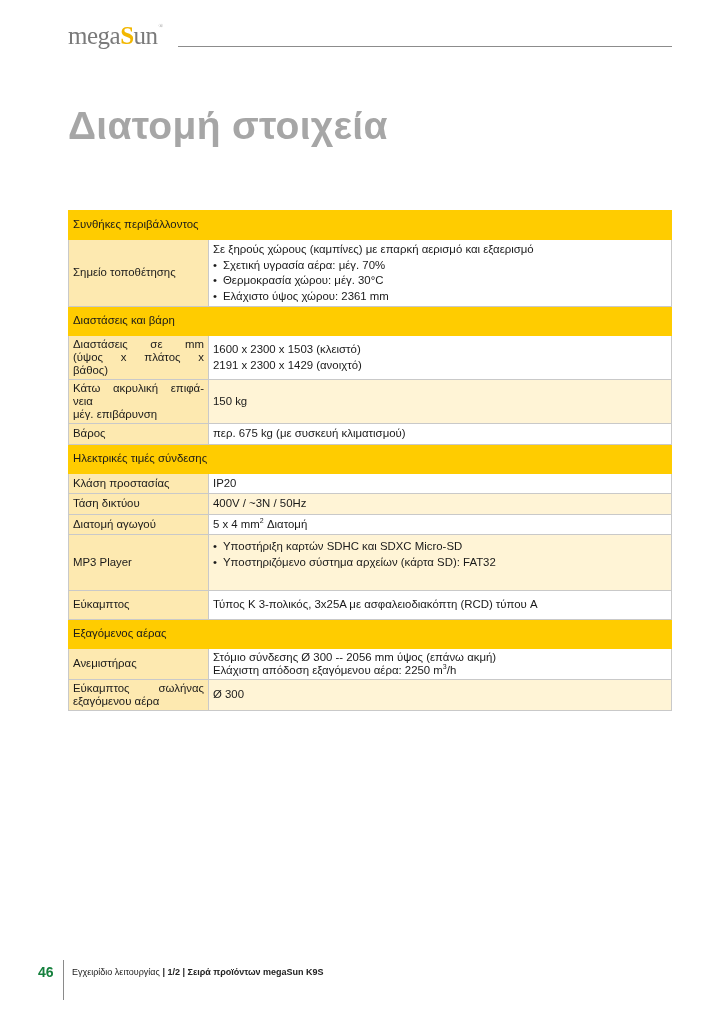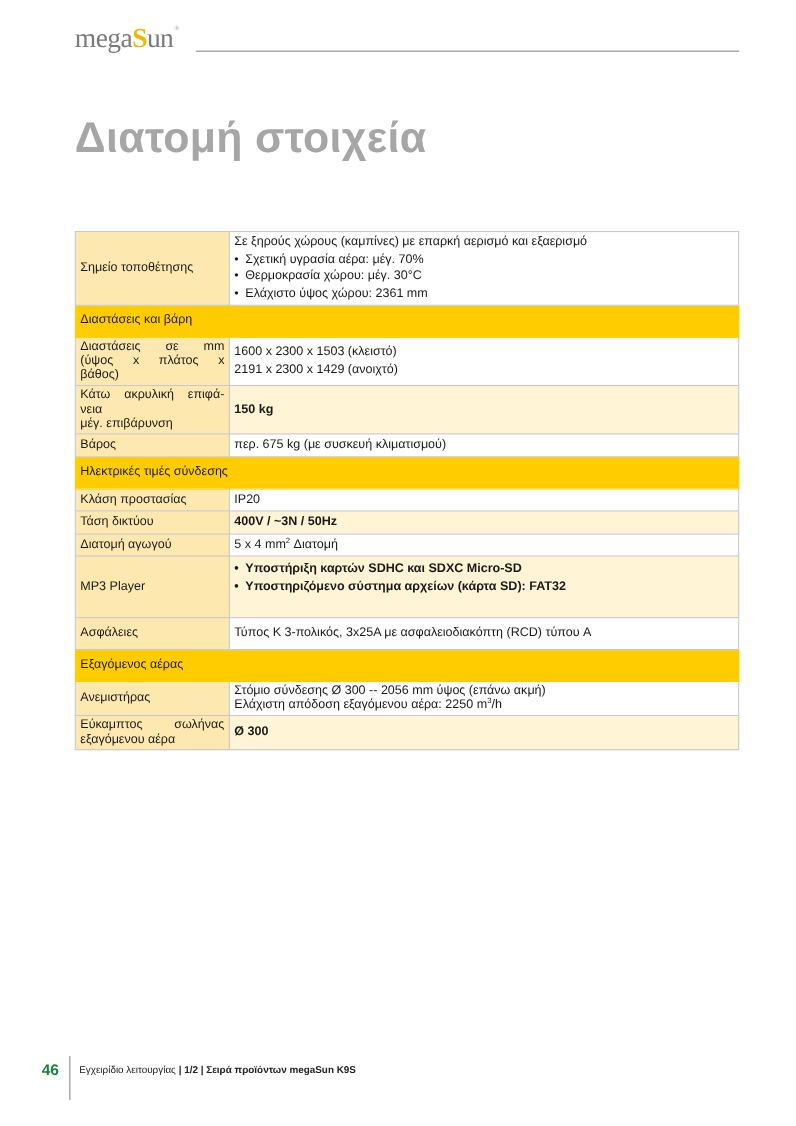--- a/index.html
+++ b/index.html
@@ -15,21 +15,21 @@
     .page-title { position: absolute; left: 68px; top: 104px; font-size: 39px; font-weight: bold;
                   color: #a6a6a6; margin: 0; letter-spacing: 0.3px; }
 
     table.spec { position: absolute; left: 68px; top: 210px; width: 604px; border-collapse: collapse;
                  font-size: 11.4px; line-height: 15.5px; }
     table.spec td { border: 1px solid #c9c9c9; padding: 2px 4px; vertical-align: middle; }
     tr.section td { background: #ffcc00; border-color: #ffcc00; padding: 6px 4px; height: 16px; }
     td.label { background: #fde9b0; width: 131px; }
     td.label.justify { text-align: justify; text-align-last: justify; }
     td.value.white { background: #ffffff; }
-    td.value.cream { background: #fff4d6; font-weight: bold; }
+    td.value.cream { background: #fff4d6; }
     td.label .last { display: block; text-align: left; text-align-last: left; }
     .bullet::before { content: "\2022"; margin-right: 6px; }
     .line { display: block; }
     sup { font-size: 7px; vertical-align: super; line-height: 0; }
 
     .footer-num { position: absolute; left: 38px; top: 964px; font-size: 14px; font-weight: bold; color: #15803d; }
     .footer-rule { position: absolute; left: 63px; top: 960px; width: 1px; height: 40px; background: #8a8a8a; }
     .footer-text { position: absolute; left: 72px; top: 967px; font-size: 9px; color: #222; }
     .footer-text b { font-weight: bold; }
   </style>
@@ -39,20 +39,23 @@
 <div class="logo">
   <span>mega</span><span class="s">S</span><span>un</span><span class="reg">®</span>
 </div>
 <div class="header-rule"></div>
 
 <h1 class="page-title">Διατομή στοιχεία</h1>
 
 <table class="spec">
   <tbody>
 
+    <tr class="section">
+      <td colspan="2">Συνθήκες περιβάλλοντος</td>
+    </tr>
     <tr>
       <td class="label">Σημείο τοποθέτησης</td>
       <td class="value white">
         <span class="line">Σε ξηρούς χώρους (καμπίνες) με επαρκή αερισμό και εξαερισμό</span>
         <span class="line bullet">Σχετική υγρασία αέρα:  μέγ. 70%</span>
         <span class="line bullet">Θερμοκρασία χώρου:  μέγ. 30°C</span>
         <span class="line bullet">Ελάχιστο ύψος χώρου: 2361 mm</span>
       </td>
     </tr>
 
@@ -99,21 +102,21 @@
       <td class="value white"><span>5 x 4 mm</span><sup>2</sup><span> Διατομή</span></td>
     </tr>
     <tr>
       <td class="label">MP3 Player</td>
       <td class="value cream" style="padding-top:4px;padding-bottom:20px;">
         <span class="line bullet">Υποστήριξη καρτών SDHC και SDXC Micro-SD</span>
         <span class="line bullet">Υποστηριζόμενο σύστημα αρχείων (κάρτα SD): FAT32</span>
       </td>
     </tr>
     <tr>
-      <td class="label" style="height:24px;">Ασφάλειες</td>
+      <td class="label" style="height:24px;">Εύκαμπτος</td>
       <td class="value white">Τύπος K 3-πολικός, 3x25A με ασφαλειοδιακόπτη (RCD) τύπου A</td>
     </tr>
 
     <tr class="section">
       <td colspan="2">Εξαγόμενος αέρας</td>
     </tr>
     <tr>
       <td class="label">Ανεμιστήρας</td>
       <td class="value white" style="line-height:13px;">
         <span class="line">Στόμιο σύνδεσης Ø 300 -- 2056 mm ύψος (επάνω ακμή)</span>

